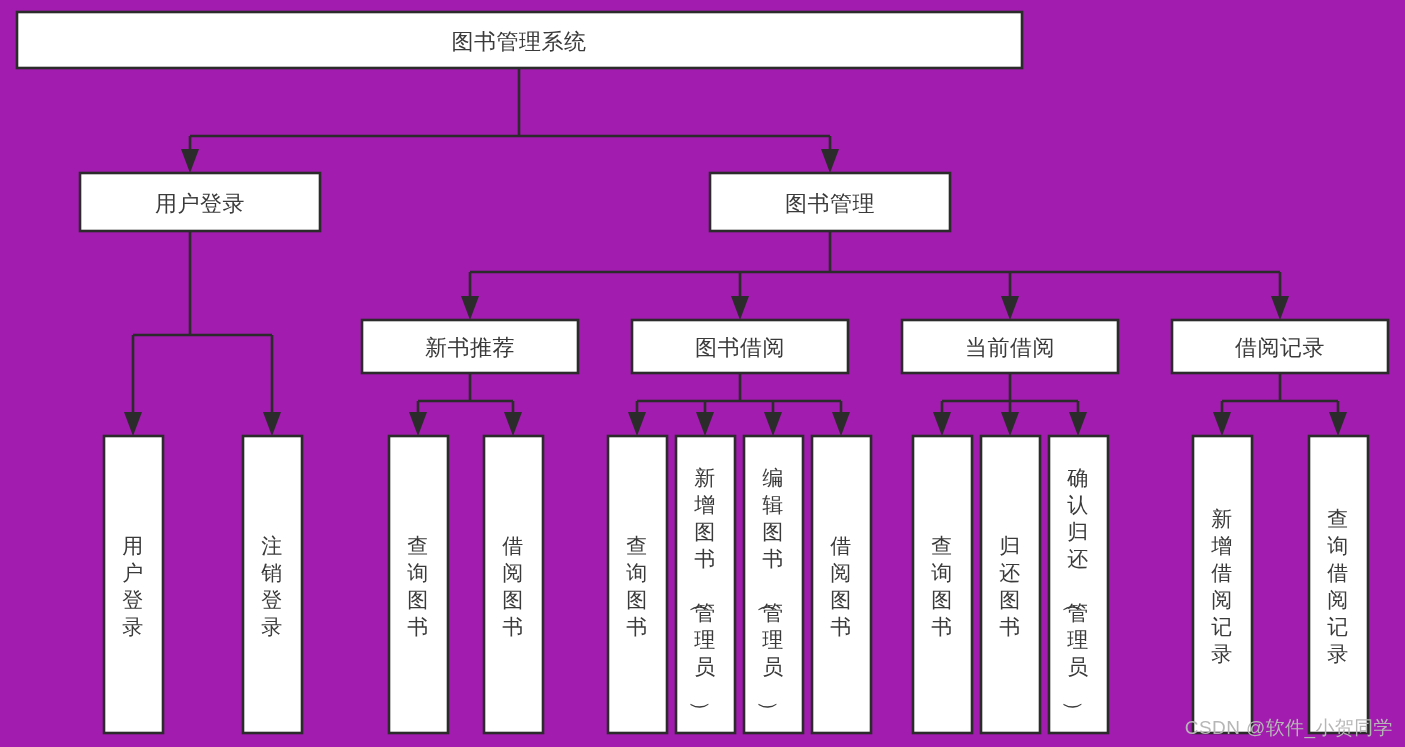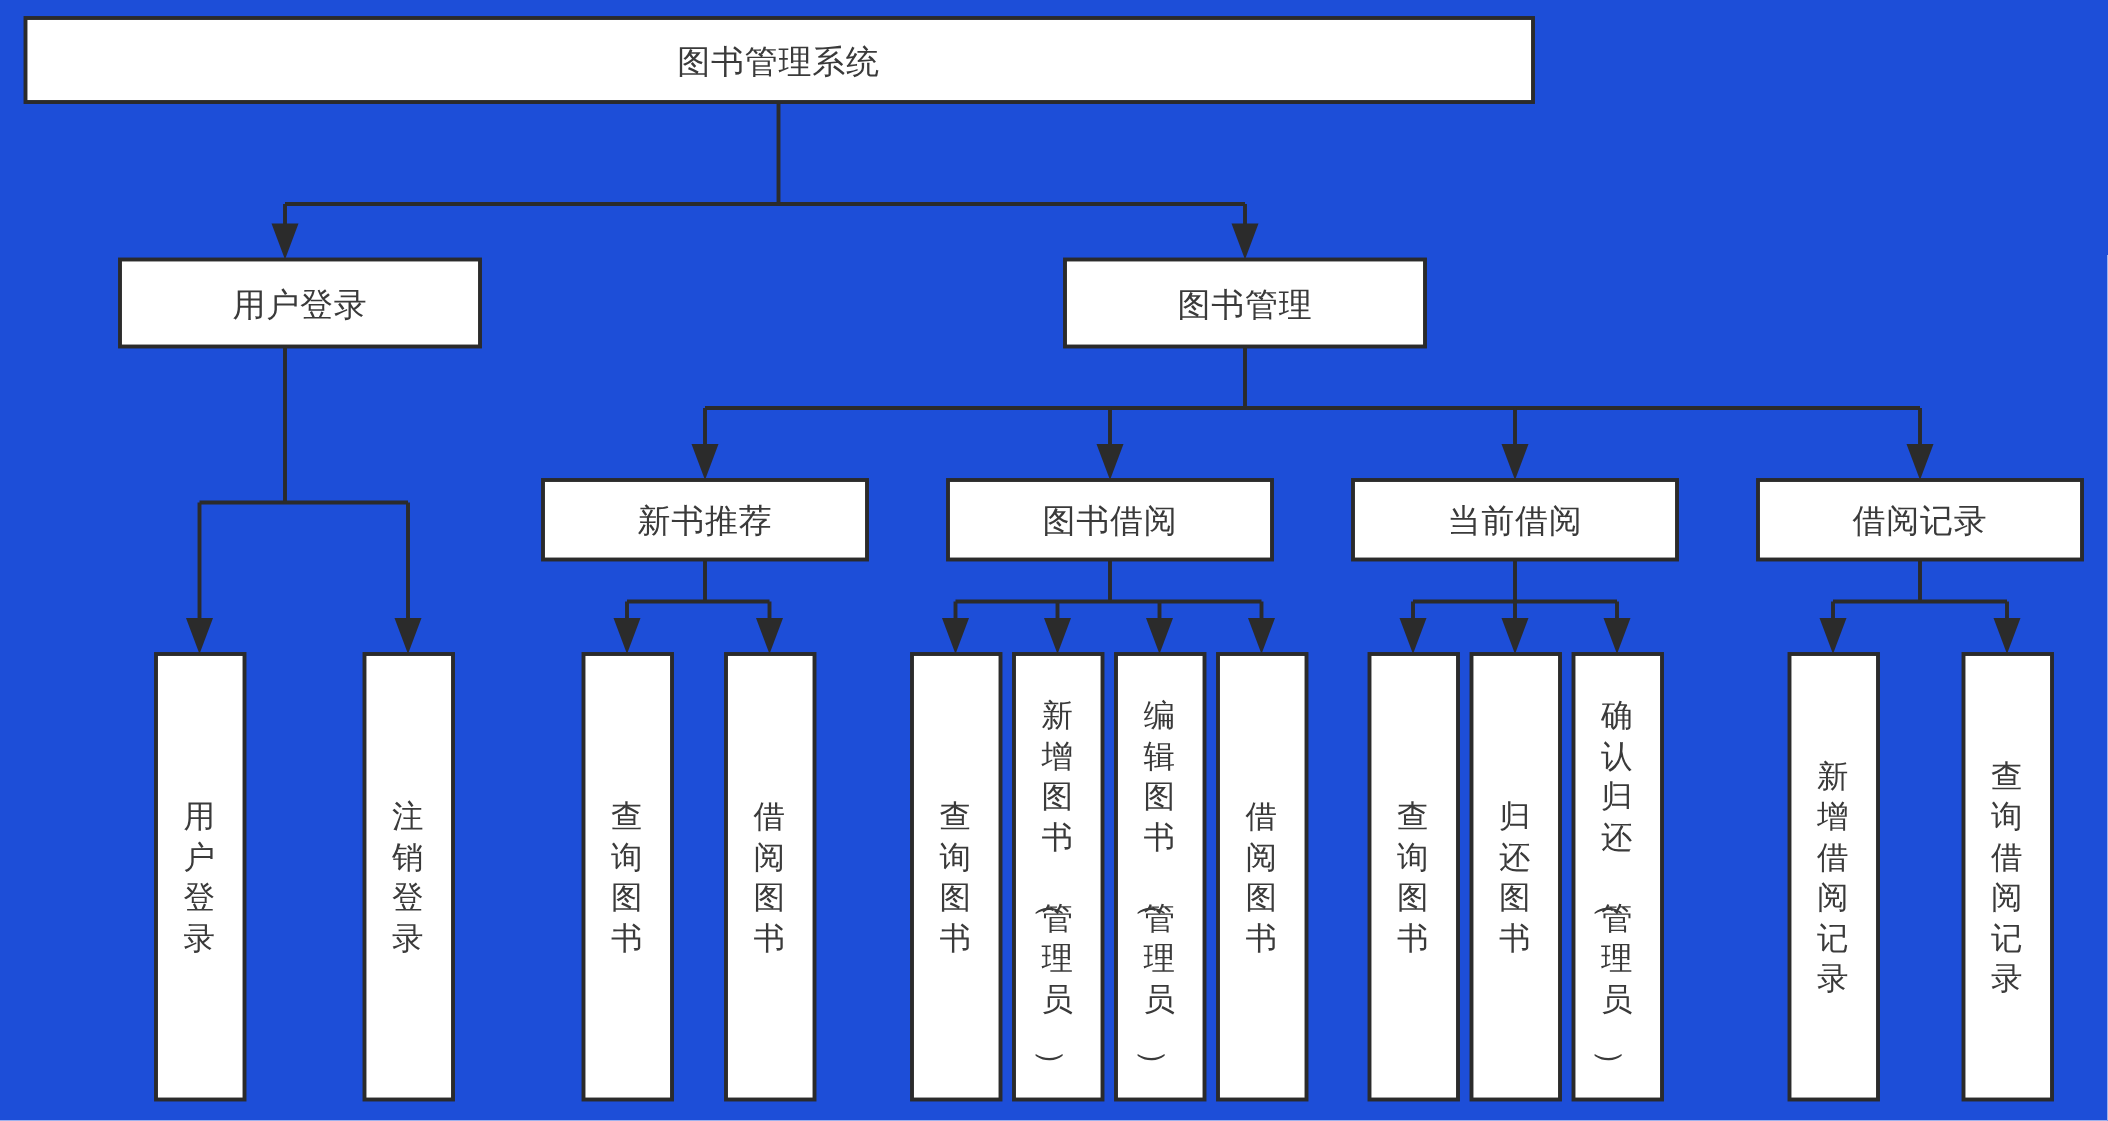--- a/index.html
+++ b/index.html
@@ -10,21 +10,21 @@
   body {
     width: 1405px;
     height: 747px;
     font-family: "Liberation Sans", "DejaVu Sans", sans-serif;
     overflow: hidden;
   }
   #diagram-root {
     position: relative;
     width: 1405px;
     height: 747px;
-    background: #1d4ed8;
+    background: #a21caf;
   }
   svg.diagram-canvas {
     position: absolute;
     left: 0;
     top: 0;
     width: 1405px;
     height: 747px;
   }
   .node-box {
     fill: #ffffff;
@@ -244,14 +244,15 @@
       <text class="node-label-v" x="1222" y="585"><tspan x="1222" y="517.5">新</tspan><tspan x="1222" y="544.5">增</tspan><tspan x="1222" y="571.5">借</tspan><tspan x="1222" y="598.5">阅</tspan><tspan x="1222" y="625.5">记</tspan><tspan x="1222" y="652.5">录</tspan></text>
     </g>
 
     <g>
       <rect class="node-box" x="1309" y="436" width="59" height="297"></rect>
       <text class="node-label-v" x="1338" y="585"><tspan x="1338" y="517.5">查</tspan><tspan x="1338" y="544.5">询</tspan><tspan x="1338" y="571.5">借</tspan><tspan x="1338" y="598.5">阅</tspan><tspan x="1338" y="625.5">记</tspan><tspan x="1338" y="652.5">录</tspan></text>
     </g>
 
   </svg>
 
+  <div class="watermark-text">CSDN @软件_小贺同学</div>
 
 </div>
 
 </body></html>

